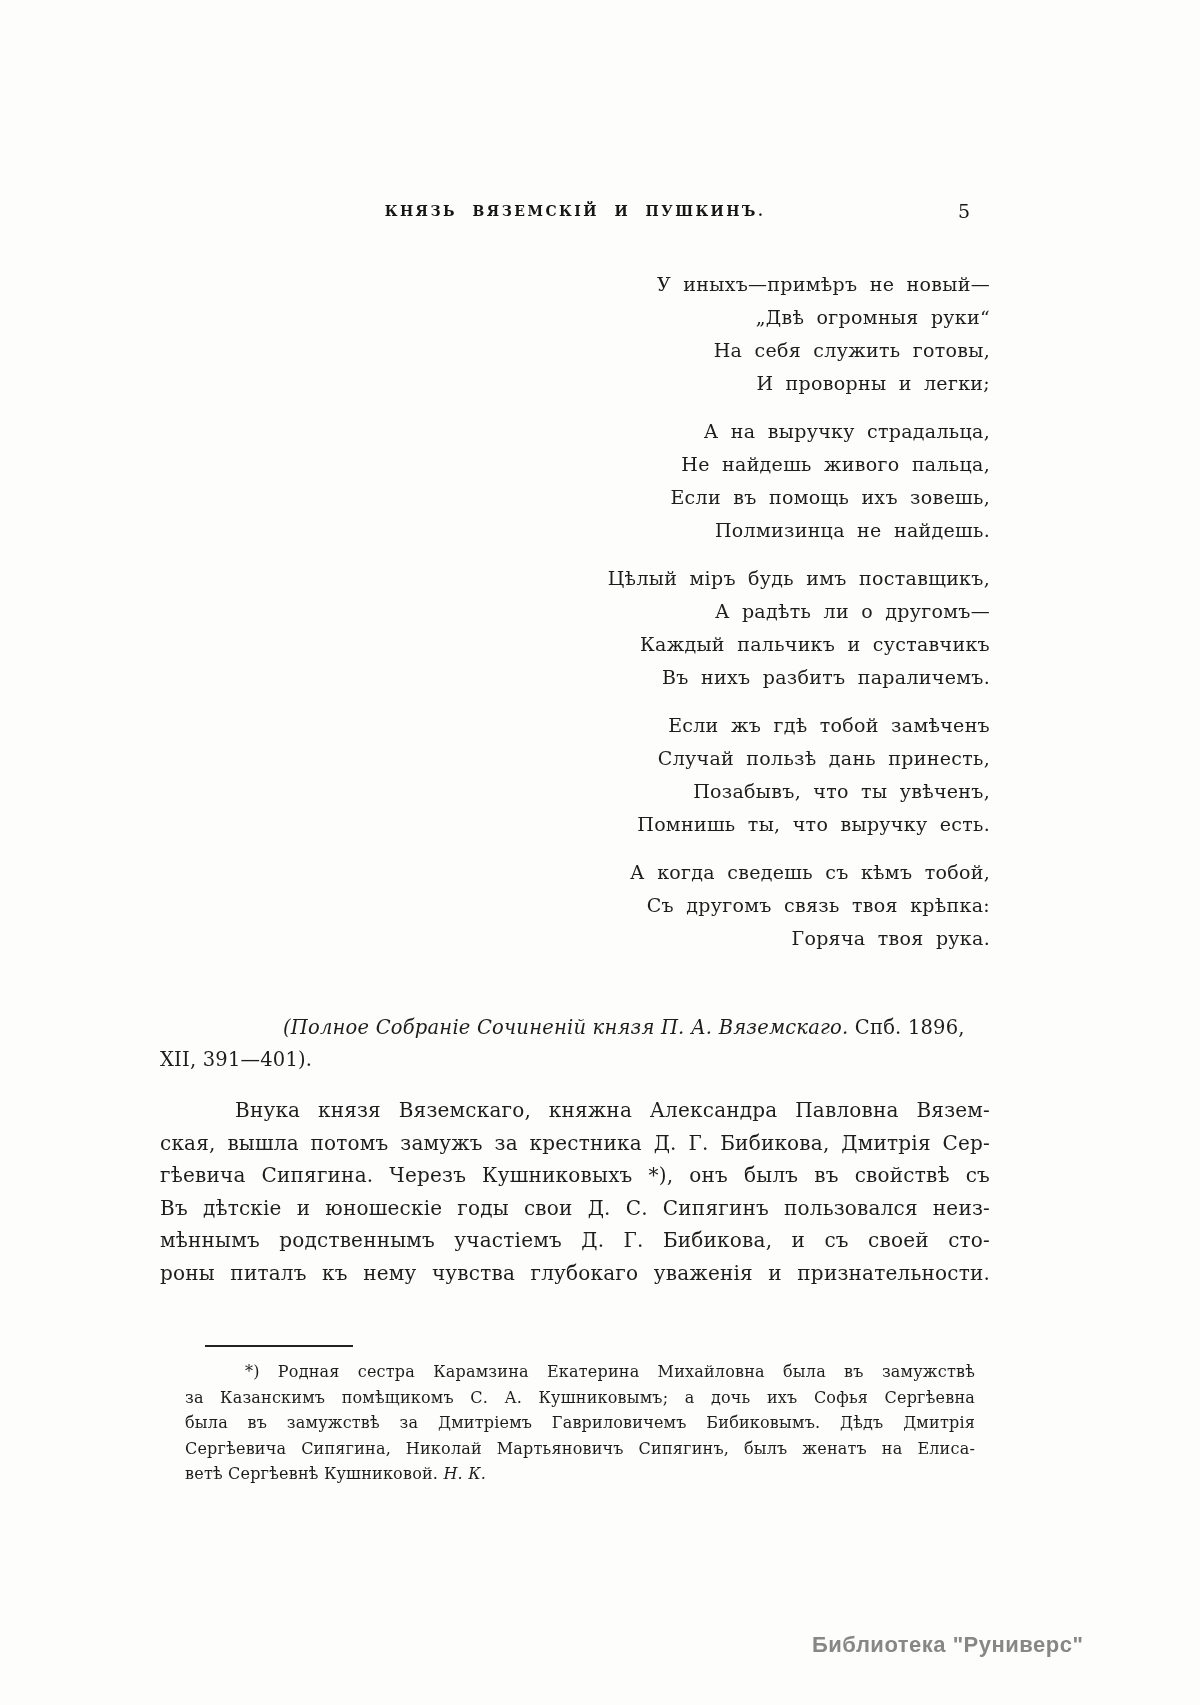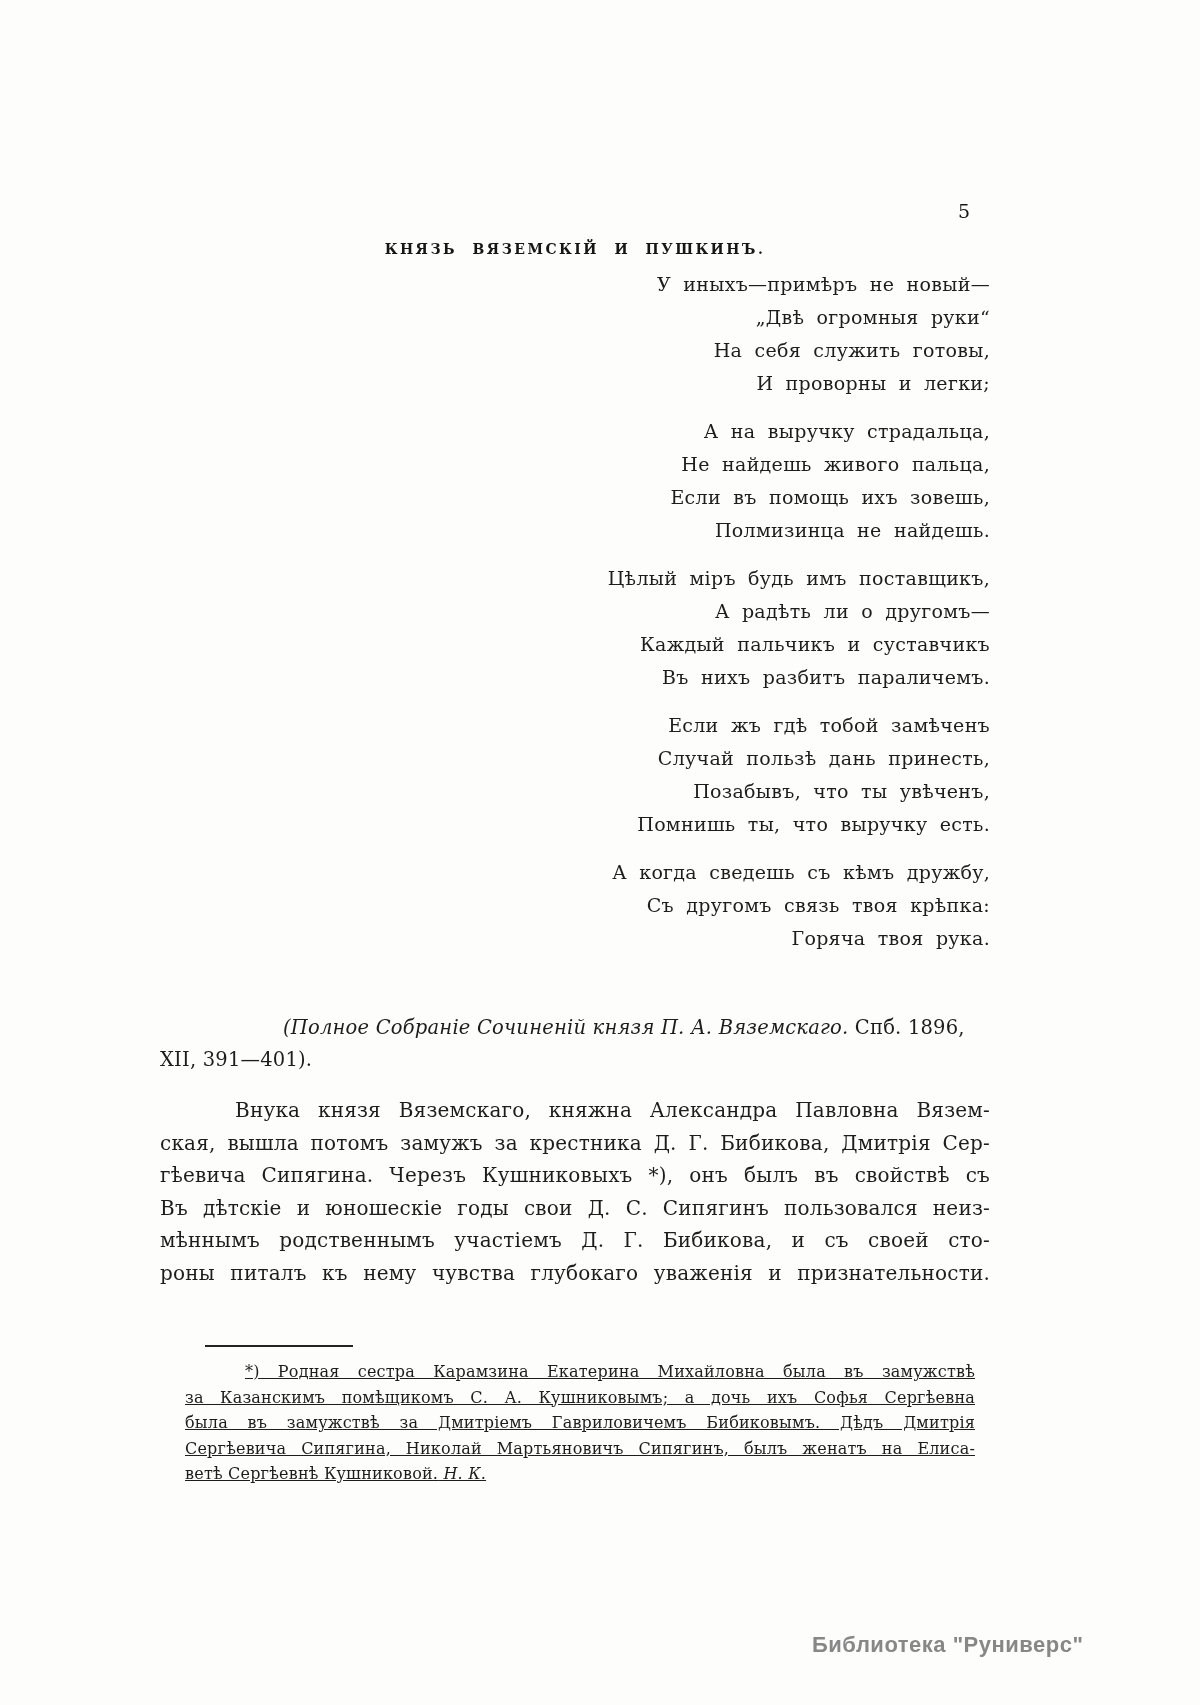--- a/index.html
+++ b/index.html
@@ -29,21 +29,20 @@
     width: 100%;
   }
   .header-title {
     display: block;
     text-align: center;
     font-size: 14px;
     font-weight: 700;
     letter-spacing: 2.5px;
     word-spacing: 8px;
     color: #161616;
-    margin-top: 38px;
   }
   .page-number {
     position: absolute;
     top: 200px;
     right: 20px;
     font-size: 19px;
     color: #161616;
   }
   .poem {
     position: absolute;
@@ -94,21 +93,20 @@
     border-top: 2px solid #232323;
   }
   .footnote {
     position: absolute;
     top: 1359px;
     left: 25px;
     width: 790px;
     font-size: 16px;
     line-height: 25.5px;
     letter-spacing: 0.2px;
-    text-decoration: underline;
   }
   .footnote .jline {
     text-align: justify;
     text-align-last: justify;
   }
   .footnote .jline.first { text-indent: 60px; }
   .footnote .last-line { text-align: left; }
   .footnote .it { font-style: italic; }
   .watermark {
     position: absolute;
@@ -151,21 +149,21 @@
         <div class="pline">Каждый пальчикъ и суставчикъ</div>
         <div class="pline">Въ нихъ разбитъ параличемъ.</div>
       </div>
       <div class="stanza indent-a">
         <div class="pline">Если жъ гдѣ тобой замѣченъ</div>
         <div class="pline">Случай пользѣ дань принесть,</div>
         <div class="pline">Позабывъ, что ты увѣченъ,</div>
         <div class="pline">Помнишь ты, что выручку есть.</div>
       </div>
       <div class="stanza indent-b">
-        <div class="pline">А когда сведешь съ кѣмъ дружбу,</div>
+        <div class="pline">А когда сведешь съ кѣмъ тобой,</div>
         <div class="pline">Съ другомъ связь твоя крѣпка:</div>
         <div class="pline">Горяча твоя рука.</div>
       </div>
     </div>
 
     <div class="citation">
       <div class="first-line"><span class="it">(Полное Собраніе Сочиненій князя П. А. Вяземскаго.</span><span> Спб. 1896,</span></div>
       <div>XII, 391—401).</div>
     </div>
 

